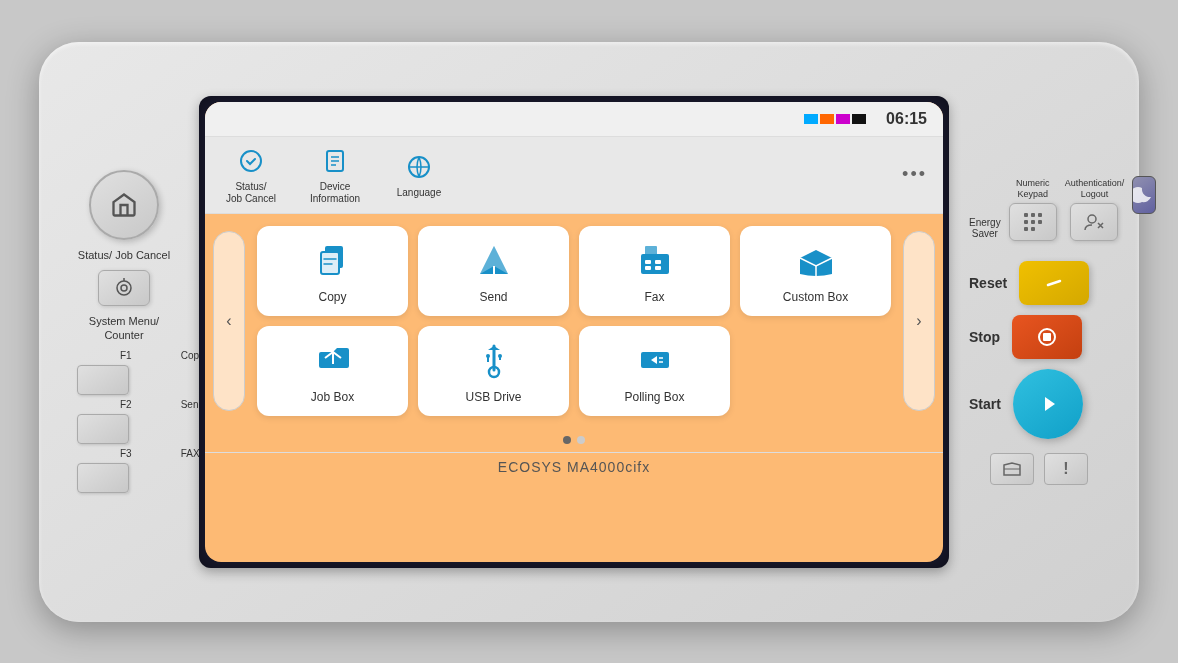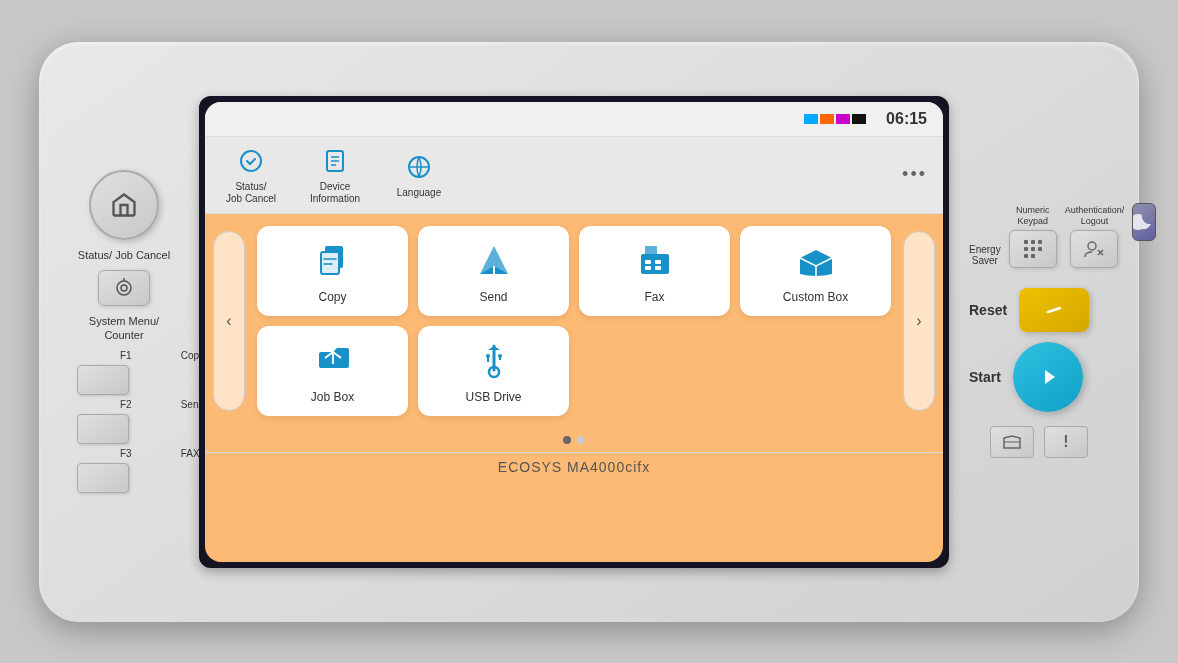--- a/index.html
+++ b/index.html
@@ -542,20 +542,31 @@
                 <line x1="16" y1="18" x2="16" y2="24" stroke="#1890c8" stroke-width="2"></line>
                 <line x1="28" y1="18" x2="28" y2="22" stroke="#1890c8" stroke-width="2"></line>
                 <circle cx="16" cy="18" r="2" fill="#1890c8"></circle>
                 <circle cx="28" cy="18" r="2" fill="#1890c8"></circle>
               </svg>
             </div>
             <div class="app-label">USB Drive</div>
           </div>
 
 
+          <div class="app-tile">
+            <div class="app-icon">
+              <svg width="44" height="44" viewBox="0 0 44 44" fill="none">
+                <path d="M8 28 L8 16 Q8 14 10 14 L34 14 Q36 14 36 16 L36 28 Q36 30 34 30 L10 30 Q8 30 8 28Z" fill="#1890c8"></path>
+                <path d="M18 22 L24 18 L24 26 Z" fill="white"></path>
+                <line x1="26" y1="20" x2="30" y2="20" stroke="white" stroke-width="1.5"></line>
+                <line x1="26" y1="24" x2="30" y2="24" stroke="white" stroke-width="1.5"></line>
+              </svg>
+            </div>
+            <div class="app-label">Polling Box</div>
+          </div>
         </div>
 
         <div class="arrow-btn">›</div>
       </div>
 
       <div class="page-dots">
         <div class="dot active"></div>
         <div class="dot"></div>
       </div>
 
@@ -607,20 +618,29 @@
     <div style="display:flex; flex-direction:column; align-items:flex-start; gap:10px; width:100%; margin-top:10px;">
       <div style="display:flex; align-items:center; gap:12px;">
         <span class="action-label">Reset</span>
         <div class="reset-btn">
           <svg width="24" height="24" viewBox="0 0 24 24" fill="none">
             <line x1="6" y1="14" x2="18" y2="10" stroke="white" stroke-width="2.5" stroke-linecap="round"></line>
           </svg>
         </div>
       </div>
 
+      <div style="display:flex; align-items:center; gap:12px;">
+        <span class="action-label">Stop</span>
+        <div class="stop-btn">
+          <svg width="24" height="24" viewBox="0 0 24 24" fill="none">
+            <circle cx="12" cy="12" r="8" stroke="white" stroke-width="2" fill="none"></circle>
+            <rect x="8" y="8" width="8" height="8" rx="1" fill="white"></rect>
+          </svg>
+        </div>
+      </div>
 
       <div style="display:flex; align-items:center; gap:12px;">
         <span class="action-label">Start</span>
         <div class="start-btn">
           <svg width="30" height="30" viewBox="0 0 30 30" fill="none">
             <path d="M12 8 L22 15 L12 22 Z" fill="white"></path>
           </svg>
         </div>
       </div>
     </div>

